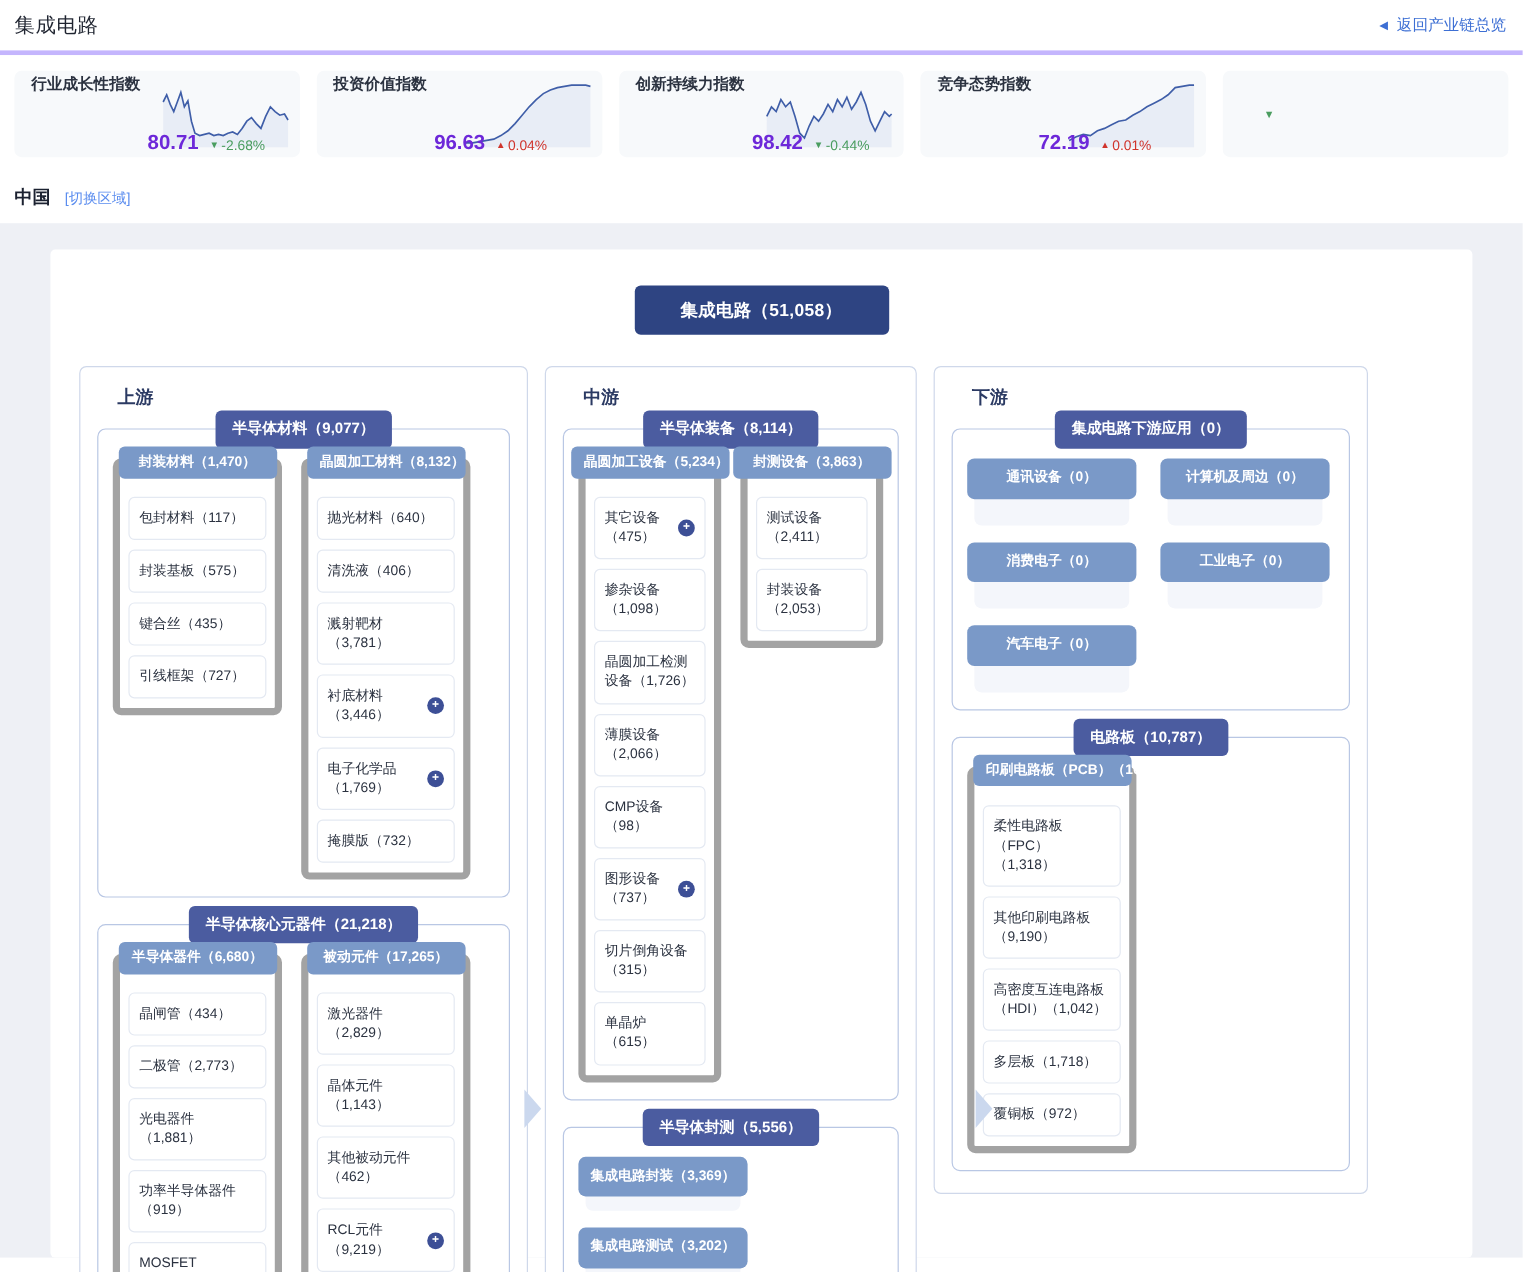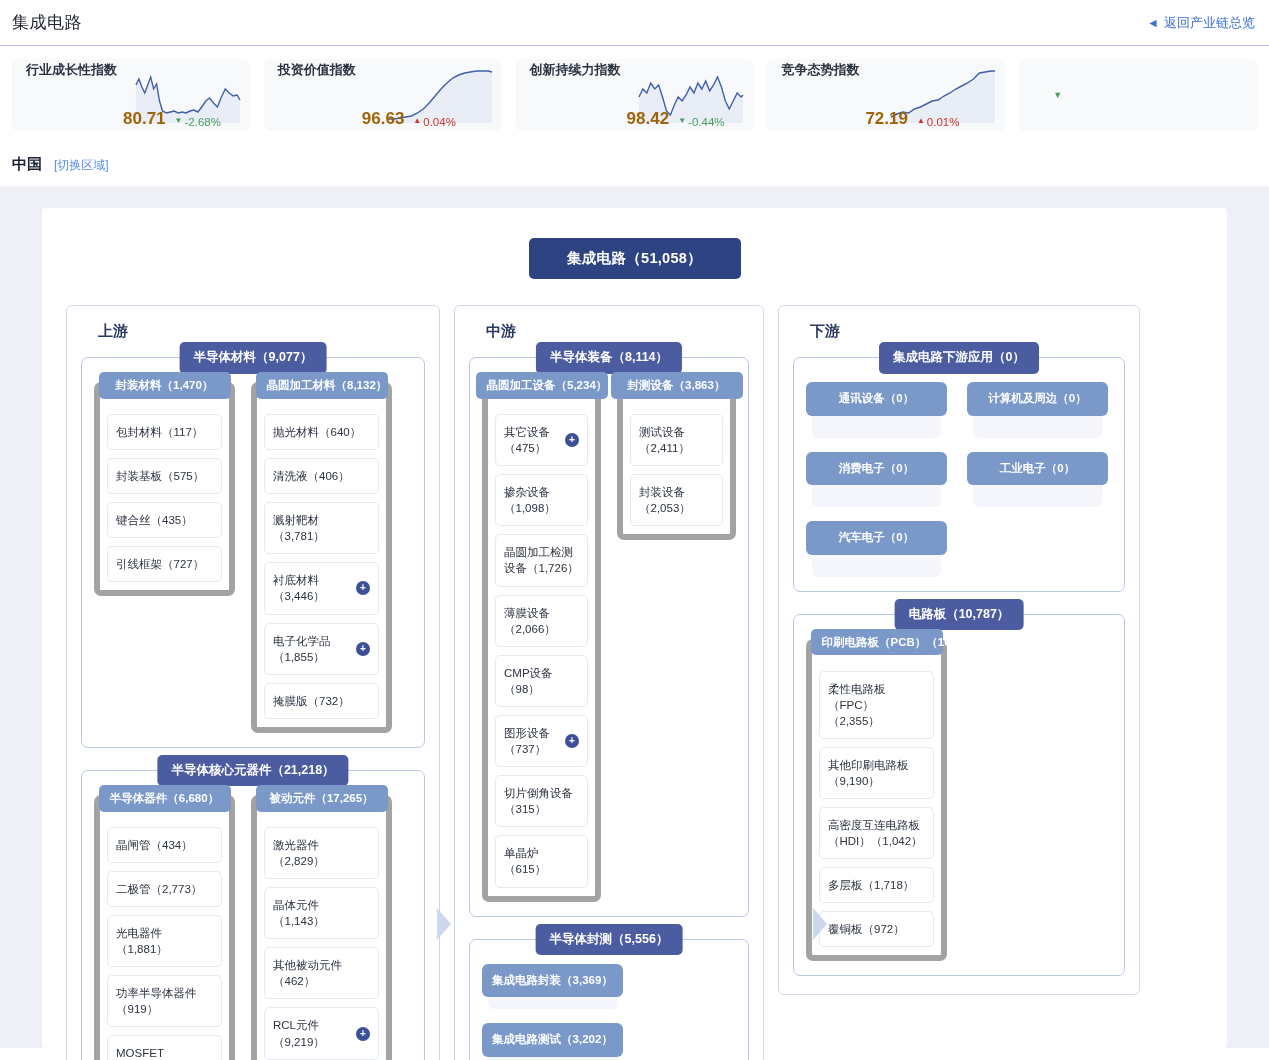--- a/index.html
+++ b/index.html
@@ -9,21 +9,21 @@
     background: #ffffff;
     color: #1f2430;
     overflow: hidden;
   }
 
   
   .topbar {
     height: 46px;
     display: flex; align-items: center; justify-content: space-between;
     padding: 0 14px 0 12px;
-    border-bottom: 1px solid #c4b5fd;
+    border-bottom: 4px solid #c4b5fd;
     background: #fff;
   }
   .page-title { font-size: 17px; font-weight: 400; color: #1f2430; letter-spacing: .5px; }
   .back-link {
     font-size: 13px; color: #3d6fd4; cursor: pointer;
     display: flex; align-items: center; gap: 5px; white-space: nowrap;
   }
   .back-arrow { font-size: 12px; color: #3d6fd4; line-height: 1; }
 
   
@@ -38,21 +38,21 @@
     background: #f7f9fb;
     border-radius: 6px;
     display: flex; align-items: center;
     padding: 0 14px;
     position: relative;
     overflow: hidden;
   }
   .kpi-text { display: flex; flex-direction: row; justify-content: space-between; gap: 6px; z-index:2; }
   .kpi-name { font-size: 13px; font-weight: bold; color: #2b3240; white-space: nowrap; }
   .kpi-row { display: flex; align-items: baseline; gap: 9px; }
-  .kpi-val { font-size: 17px; font-weight: bold; color: #a16207; margin-top: 48px; }
+  .kpi-val { font-size: 17px; font-weight: bold; color: #6d28d9; margin-top: 48px; }
   .kpi-delta { font-size: 11.5px; display:flex; align-items:center; gap:2px; }
   .kpi-delta.up { color: #d0342c; }
   .kpi-delta.down { color: #4a9d5f; }
   .tri { font-size: 8px; line-height: 1; position: relative; top: -1px; }
   .kpi-spark { position: absolute; right: 8px; top: 8px; width: 108px; height: 56px; }
   .kpi-empty-tri { color:#4a9d5f; font-size: 9px; margin-left: 20px; }
 
   
   .regionbar {
     padding: 10px 12px 12px 12px;
@@ -310,21 +310,21 @@
                       <span class="leaf-txt">清洗液（406）</span>
                     </div>
                     <div class="leaf">
                       <span class="leaf-txt">溅射靶材（3,781）</span>
                     </div>
                     <div class="leaf">
                       <span class="leaf-txt">衬底材料（3,446）</span>
                       <span class="plus">+</span>
                     </div>
                     <div class="leaf">
-                      <span class="leaf-txt">电子化学品（1,855）</span>
+                      <span class="leaf-txt">电子化学品（1,769）</span>
                       <span class="plus">+</span>
                     </div>
                     <div class="leaf">
                       <span class="leaf-txt">掩膜版（732）</span>
                     </div>
                   </div>
                 </div>
               </div>
             </div>
             <div class="group">
@@ -478,21 +478,21 @@
                 </div>
               </div>
             </div>
             <div class="group">
               <div class="group-chip">电路板（10,787）</div>
               <div class="subcols">
                 <div class="subcol">
                   <div class="sub">
                     <div class="sub-chip">印刷电路板（PCB）（10,787）</div>
                     <div class="leaf">
-                      <span class="leaf-txt">柔性电路板（FPC）（2,355）</span>
+                      <span class="leaf-txt">柔性电路板（FPC）（1,318）</span>
                     </div>
                     <div class="leaf">
                       <span class="leaf-txt">其他印刷电路板（9,190）</span>
                     </div>
                     <div class="leaf">
                       <span class="leaf-txt">高密度互连电路板（HDI）（1,042）</span>
                     </div>
                     <div class="leaf">
                       <span class="leaf-txt">多层板（1,718）</span>
                     </div>

